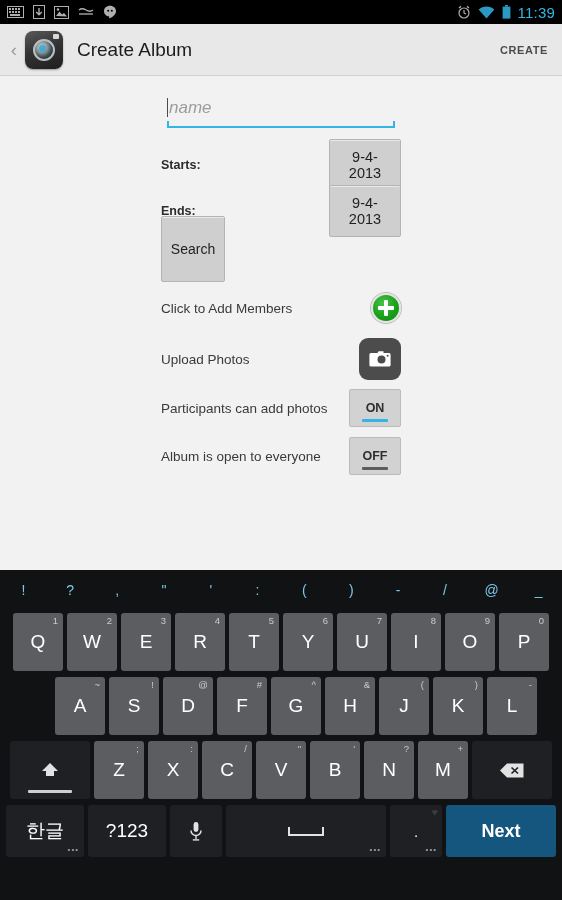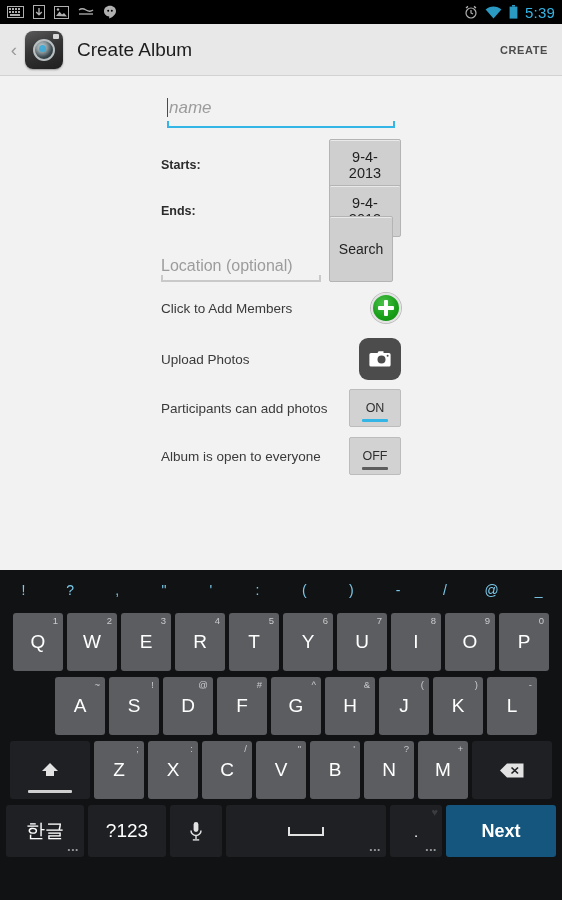--- a/index.html
+++ b/index.html
@@ -81,21 +81,21 @@
   .loc-input { position: relative; width: 160px; height: 30px; border-bottom: 2px solid #c9c9c9;
                display:flex; align-items:center; }
   .loc-input .ph { color: #9c9c9c; font-size: 16px; }
   .btn-search { width: 64px; padding: 24px 6px; font-size: 14px; }
 
   .desc-row { width: 228px; margin: 2px auto 0 auto; }
 
   .toggle {
     width: 52px; height: 38px; background: #d2d2d2; border: 1px solid #bcbcbc;
     border-radius: 2px; position: relative; display: flex; align-items: center;
-    justify-content: center; font-size: 12.5px; color: #2e2e2e; font-weight: 400;
+    justify-content: center; font-size: 12.5px; color: #2e2e2e; font-weight: 700;
   }
   .toggle .bar { position: absolute; bottom: 4px; left: 50%; transform: translateX(-50%);
                  width: 26px; height: 3px; border-radius: 1px; }
   .toggle.on .bar { background: #33b5e5; }
   .toggle.off .bar { background: #5d5d5d; }
 
   .plus-circle {
     width: 30px; height: 30px; border-radius: 50%;
     background: radial-gradient(circle at 40% 32%, #4cc14c 0%, #1aa01a 55%, #0d8b0d 100%);
     border: 2px solid #e3e3e3; position: relative; box-shadow: 0 0 0 1px #bdbdbd;
@@ -192,21 +192,21 @@
           <path d="M7 5 L7 8 L9 9" stroke="#cfcfcf" stroke-width="1.2" fill="none"></path>
           <path d="M2 3 L4 1.4 M12 3 L10 1.4" stroke="#cfcfcf" stroke-width="1.4"></path>
         </svg>
       <svg class="sb-ico" width="17" height="13" viewBox="0 0 17 13">
           <path d="M8.5 12.5 L0.6 3.6 A11.5 11.5 0 0 1 16.4 3.6 Z" fill="#33b5e5"></path>
         </svg>
       <svg class="sb-ico" width="9" height="14" viewBox="0 0 9 14">
           <rect x="3" y="0" width="3" height="1.6" fill="#33b5e5"></rect>
           <rect x="0.6" y="1.6" width="7.8" height="12" fill="#33b5e5"></rect>
         </svg>
-      <span class="sb-clock">5:39</span>
+      <span class="sb-clock">11:39</span>
     </div>
   </div>
 
   <div class="actionbar">
     <span class="ab-back">‹</span>
     <div class="ab-appicon">
       <span class="flash"></span>
       <span class="lens"></span>
     </div>
     <span class="ab-title">Create Album</span>
@@ -229,25 +229,20 @@
         <span class="lbl-bold">Starts:</span>
         <button class="btn-grey date-btn">9-4-2013</button>
       </div>
 
       <div class="label-row">
         <span class="lbl-bold">Ends:</span>
         <button class="btn-grey date-btn">9-4-2013</button>
       </div>
 
       <div class="loc-row">
-        <div class="loc-input">
-          <span class="u-tick l"></span>
-          <span class="ph">Location (optional)</span>
-          <span class="u-tick r"></span>
-        </div>
         <button class="btn-grey btn-search">Search</button>
       </div>
 
 
       <div class="label-row" style="height:52px">
         <span class="lbl">Click to Add Members</span>
         <span class="plus-circle"></span>
       </div>
 
       <div class="label-row" style="height:50px">

